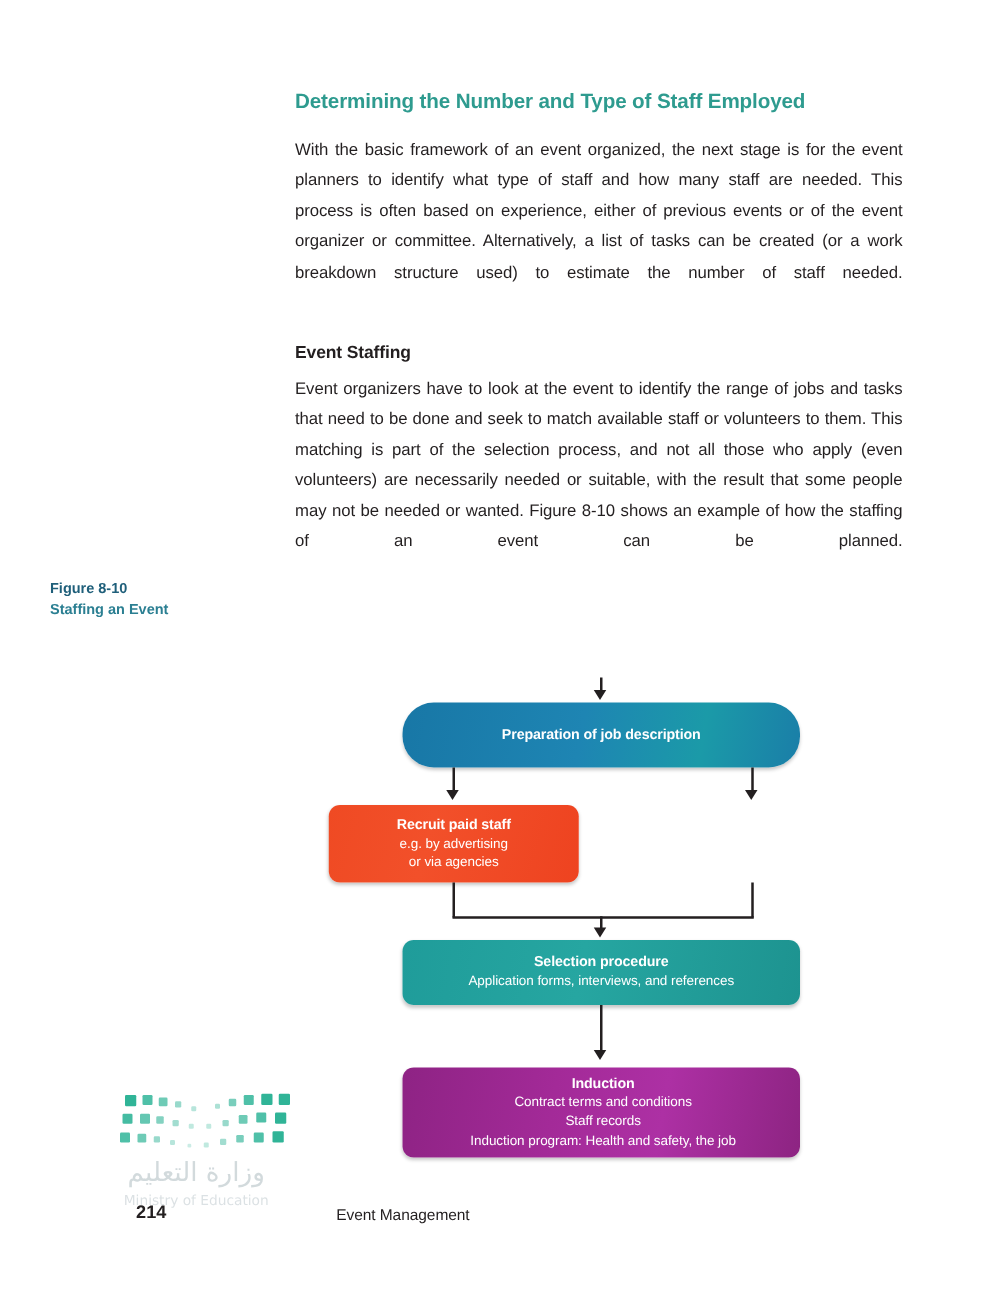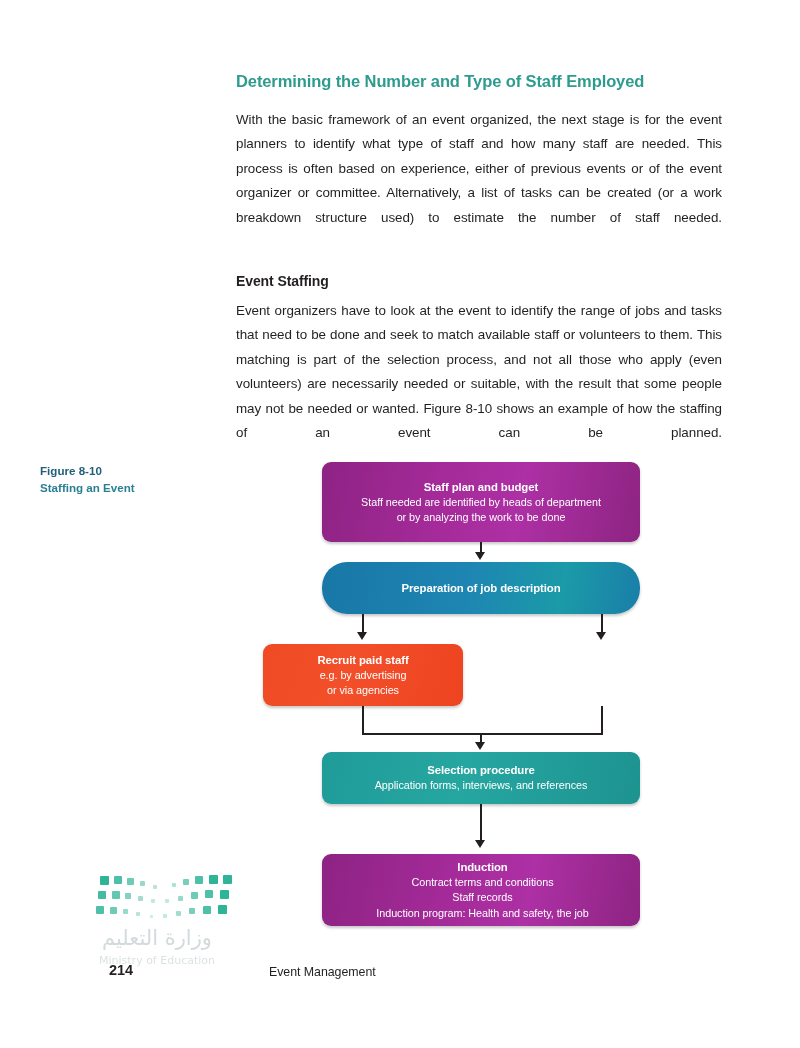--- a/index.html
+++ b/index.html
@@ -201,25 +201,20 @@
   <p class="body-par">Event organizers have to look at the event to identify the range of jobs and tasks that need to be done and seek to match available staff or volunteers to them. This matching is part of the selection process, and not all those who apply (even volunteers) are necessarily needed or suitable, with the result that some people may not be needed or wanted. Figure 8-10 shows an example of how the staffing of an event can be planned.</p>
 </div>
 
 <div class="fig-caption">
   <span class="fig-num">Figure 8-10</span>
   <span class="fig-title">Staffing an Event</span>
 </div>
 
 <div class="flowchart">
 
-  <div class="node node-purple-1">
-    <div class="title">Staff plan and budget</div>
-    <div class="line">Staff needed are identified by heads of department</div>
-    <div class="line">or by analyzing the work to be done</div>
-  </div>
 
   <div class="conn v-line" style="left:240px; top:84px; height:12px;"></div>
   <div class="arrow-head" style="left:235px; top:94px;"></div>
 
   <div class="node node-blue">
     <div class="title">Preparation of job description</div>
   </div>
 
   <div class="conn v-line" style="left:122px; top:156px; height:20px;"></div>
   <div class="arrow-head" style="left:117px; top:174px;"></div>

